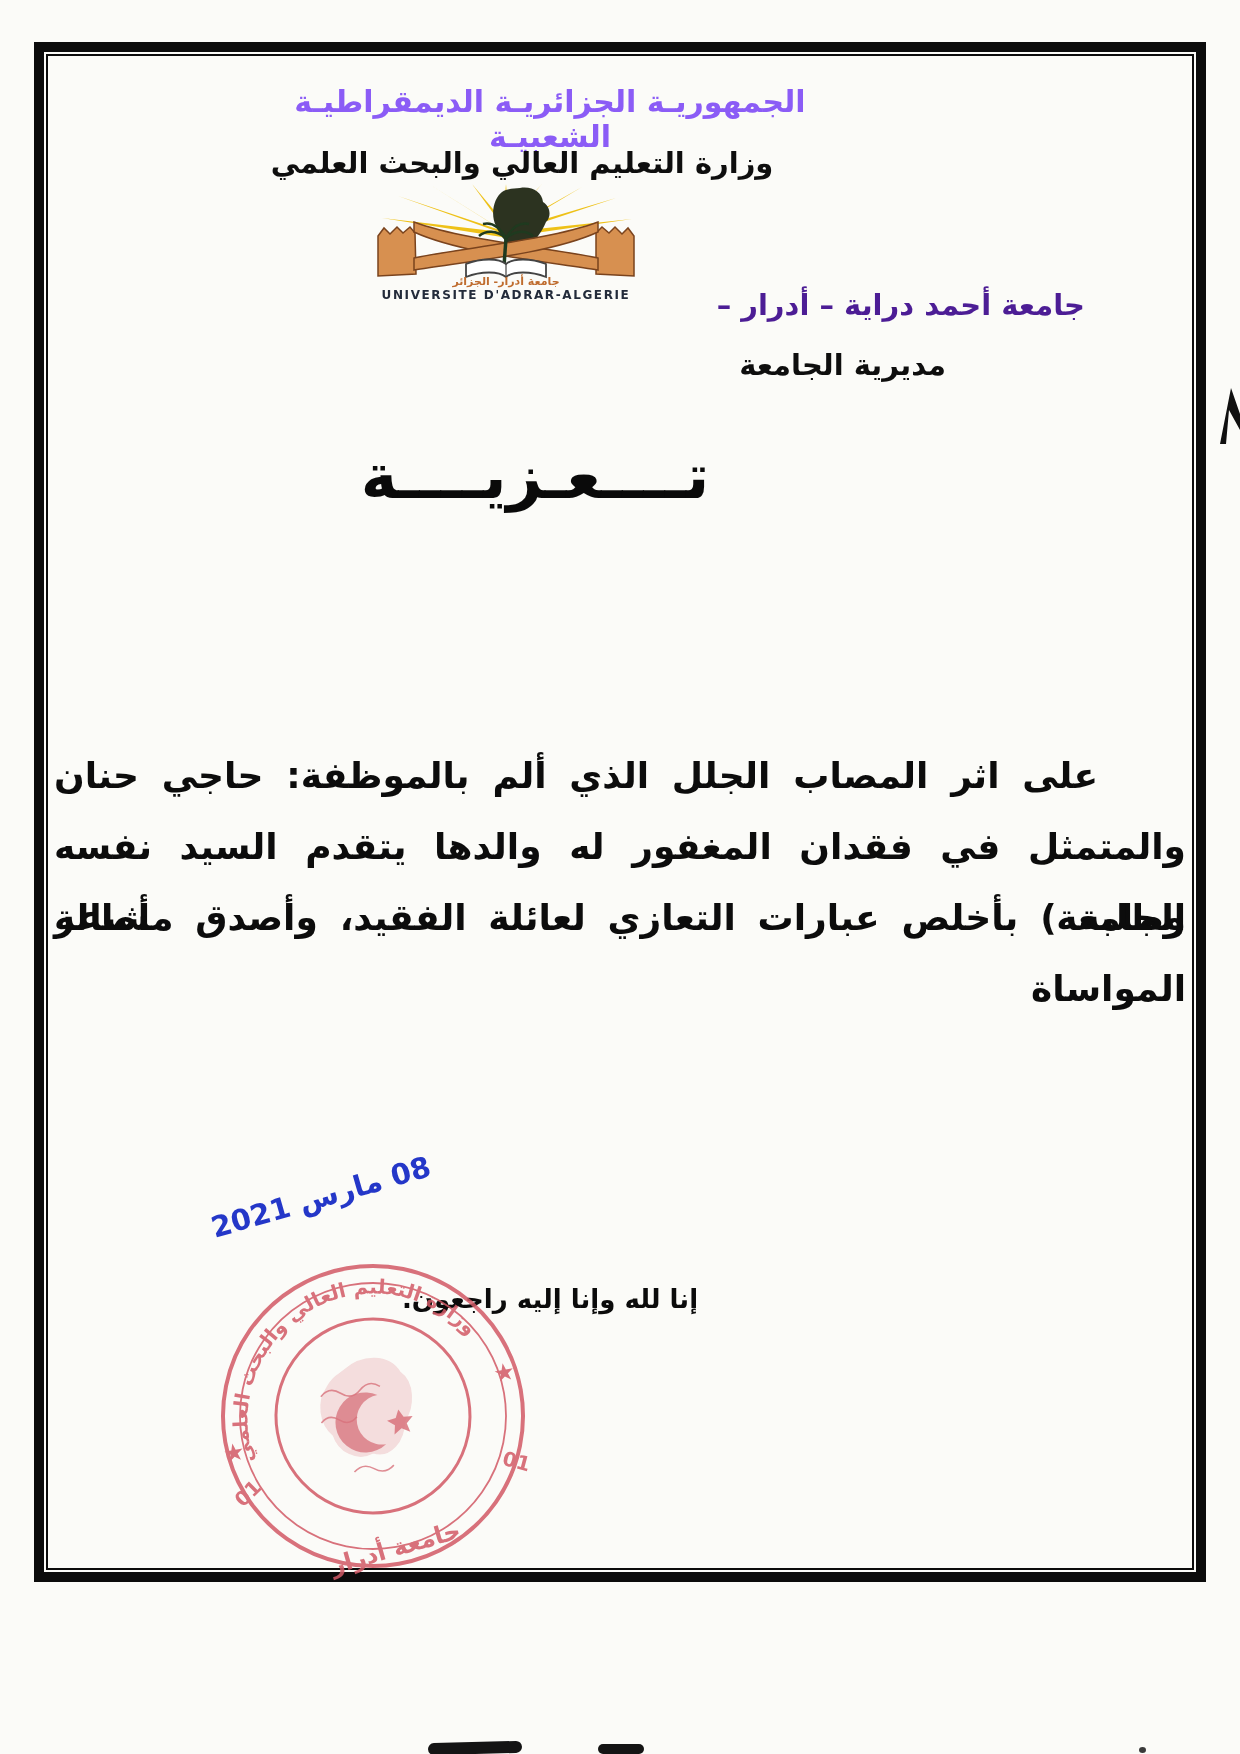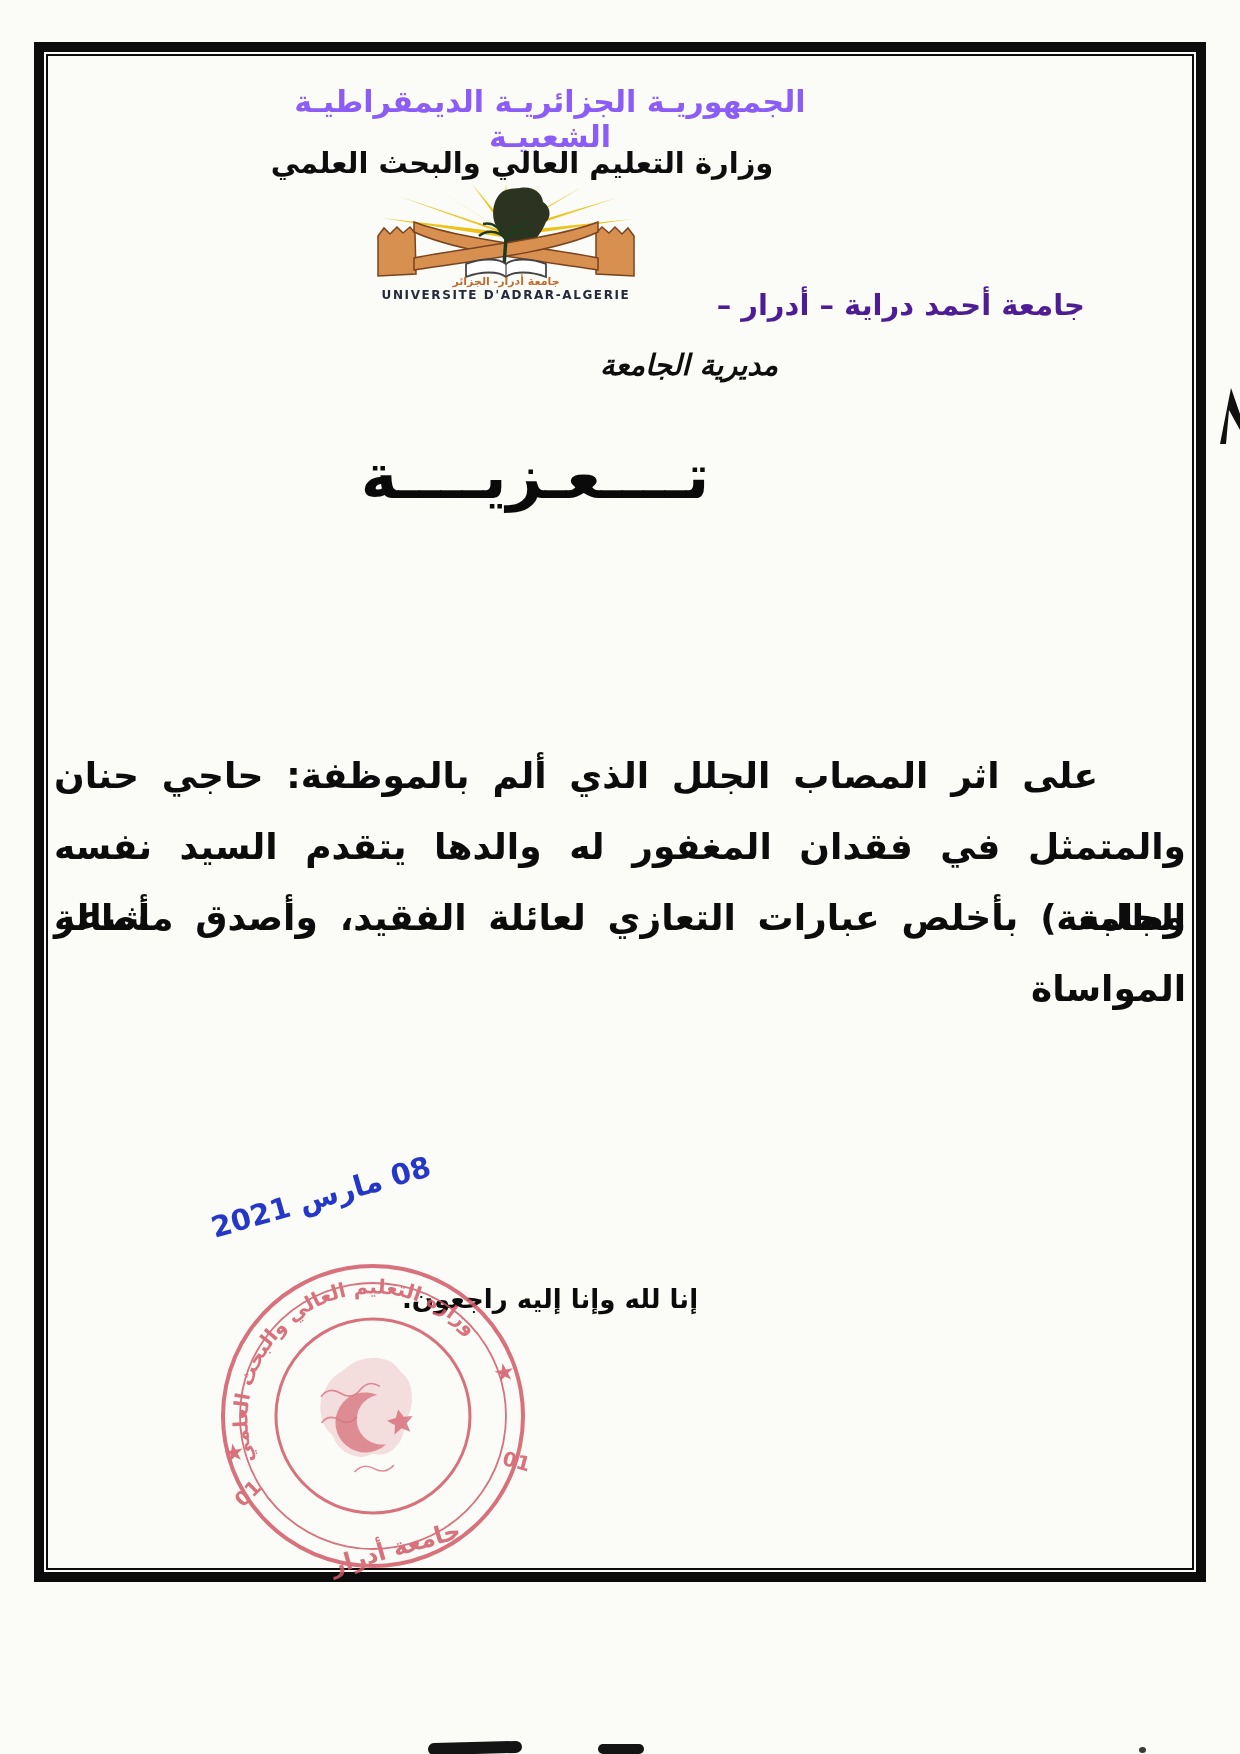--- a/index.html
+++ b/index.html
@@ -23,21 +23,21 @@
     position:absolute;left:262px;top:146px;width:520px;
     text-align:center;font-size:29px;font-weight:bold;color:#0e0e0e;
   }
   .logo{position:absolute;left:370px;top:184px;width:272px;text-align:center;}
   .logo-caption-ar{font-size:11px;font-weight:bold;color:#bf6c2e;margin-top:-8px;line-height:12px;}
   .logo-caption-fr{font-size:12px;font-weight:bold;color:#232b3a;letter-spacing:1.6px;line-height:15px;}
   .issuer{
     position:absolute;left:600px;top:288px;width:485px;
     text-align:right;font-size:29px;font-weight:bold;color:#4c1d95;
   }
-  .issuer-line2{position:absolute;left:600px;top:348px;width:485px;text-align:left;font-size:29px;font-weight:bold;color:#0e0e0e;font-style:italic;}
+  .issuer-line2{position:absolute;left:600px;top:348px;width:485px;text-align:center;font-size:29px;font-weight:bold;color:#0e0e0e;}
   .doc-title{
     position:absolute;left:300px;top:440px;width:470px;
     text-align:center;font-size:62px;font-weight:bold;color:#0a0a0a;
   }
   .body-text{position:absolute;left:54px;top:740px;width:1132px;color:#0c0c0c;}
   .bl{
     height:71px;line-height:71px;font-size:36px;font-weight:bold;
     text-align:justify;text-align-last:justify;
   }
   .bl-first{padding-right:88px;}

